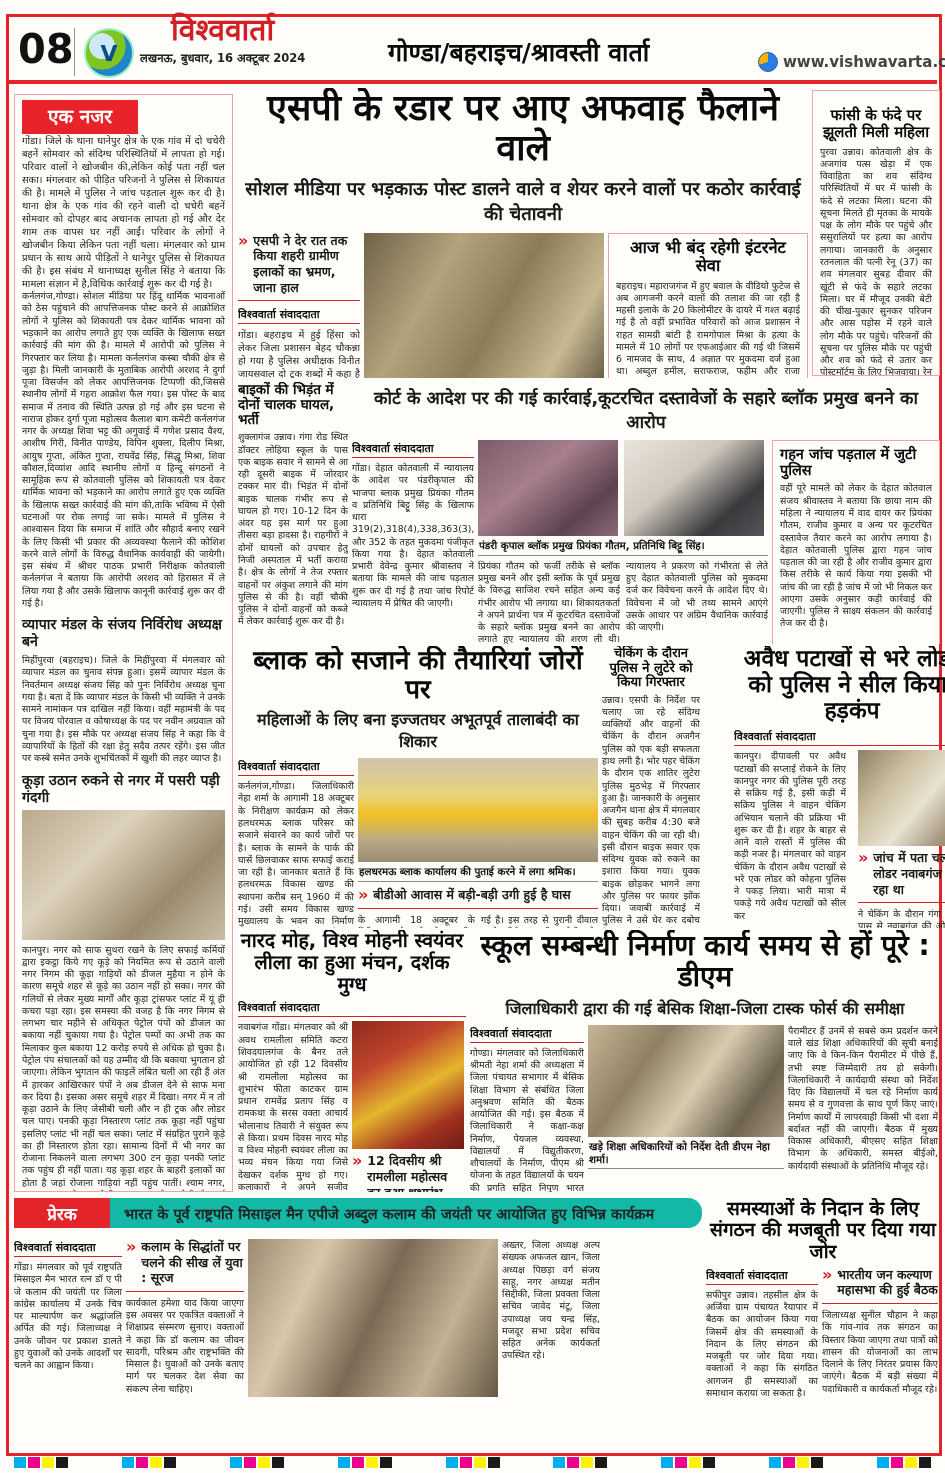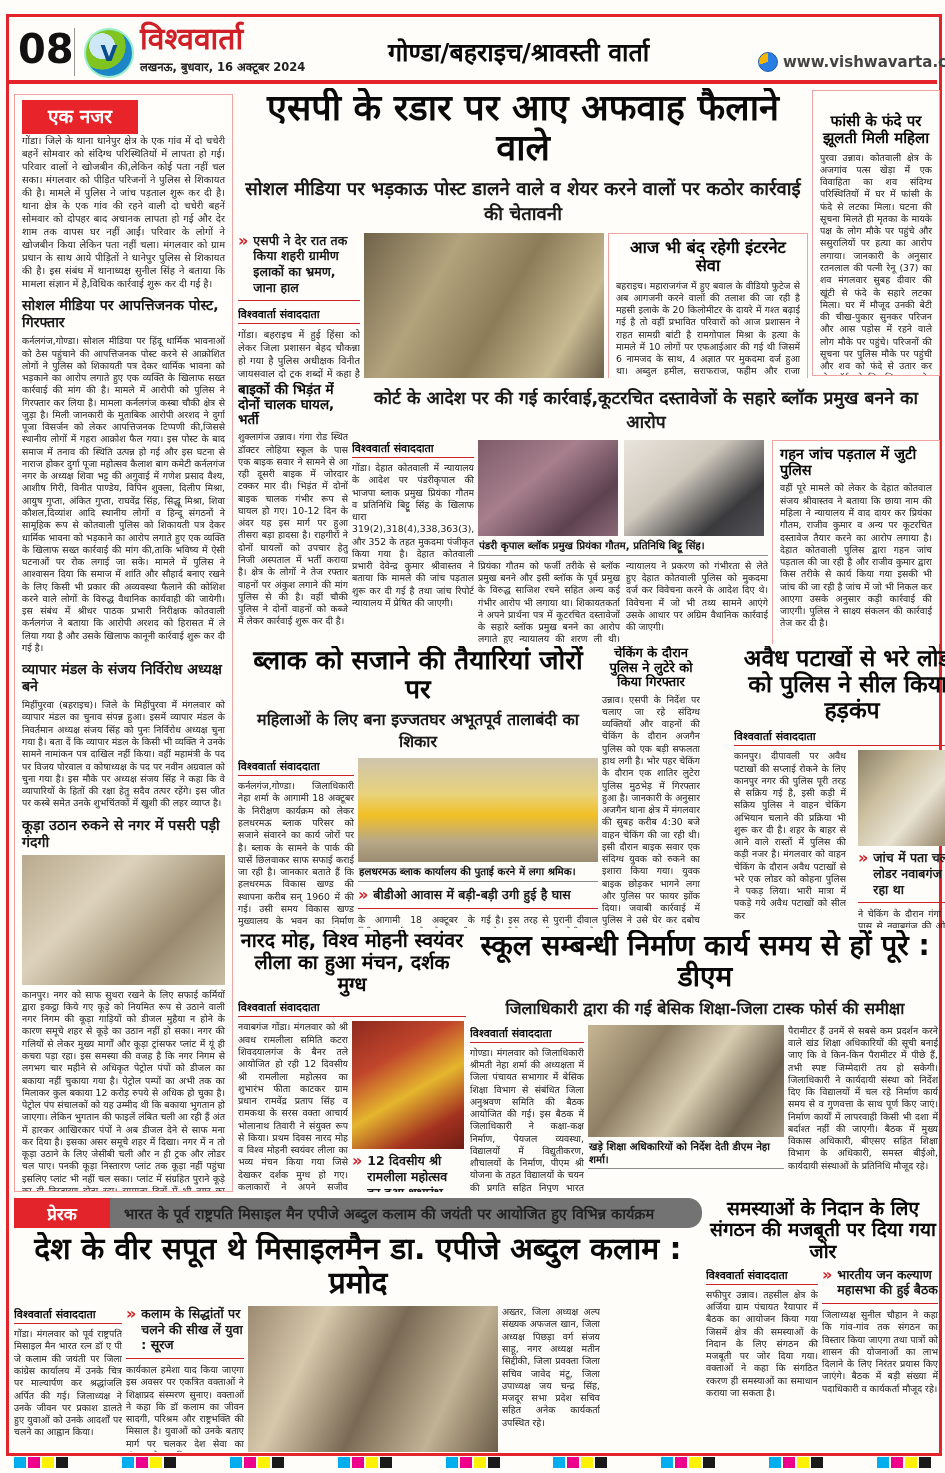--- a/index.html
+++ b/index.html
@@ -41,53 +41,52 @@
   .row{display:grid;gap:4px;}
   .cols2{column-count:2;column-gap:6px;}
   
   .najar-label{background:#e8232a;color:#fff;font-size:19px;font-weight:bold;
                padding:3px 26px 5px;display:inline-block;}
   .najar-hl{font-size:14.2px;font-weight:bold;margin:7px 0 4px;line-height:1.2;}
   
   .prerak-strip{display:flex;align-items:stretch;}
   .prerak-label{background:#e3242b;color:#fff;font-size:17px;font-weight:bold;
                 display:flex;align-items:center;justify-content:center;width:96px;}
-  .prerak-text{background:#737373;flex:1;display:flex;align-items:center;
+  .prerak-text{background:#14b8a6;flex:1;display:flex;align-items:center;
                font-size:14.5px;font-weight:bold;color:#222;padding:0 14px;border-radius:0 14px 14px 0;}
   
   .marks{display:flex;justify-content:space-between;align-items:center;}
   .pm-group{display:flex;gap:2px;}
   .pm-group span{width:12px;height:11px;display:inline-block;}
 </style>
 </head>
 <body>
 
 <div class="page">
   <div class="frame"></div>
 
   <div class="abs" style="left:18px;top:26px;"><span class="pageno">08</span></div>
   <div class="abs vdiv" style="left:74px;top:28px;height:48px;"></div>
   <div class="abs logo" style="left:84px;top:28px;">
       <span>V</span>
     </div>
-  <div class="abs" style="left:140px;top:24px;">
+  <div class="abs" style="left:140px;top:15px;text-align:center;">
     <div class="masthead">विश्ववार्ता</div>
     <div class="dateline">लखनऊ,  बुधवार, 16 अक्टूबर 2024</div>
   </div>
   <div class="abs section-title" style="left:388px;top:34px;">गोण्डा/बहराइच/श्रावस्ती वार्ता</div>
   <div class="abs website" style="left:758px;top:52px;">
     <span class="eicon"></span>
     <span>www.vishwavarta.com</span>
   </div>
   <div class="abs redrule" style="left:8px;top:80px;width:929px;height:4px;"></div>
 
   <div class="abs pinkbox ov" style="left:14px;top:94px;width:219px;height:1098px;padding:5px 7px;box-sizing:border-box;">
     <div class="najar-label">एक नजर</div>
     <div class="bt">गोंडा। जिले के थाना धानेपुर क्षेत्र के एक गांव में दो चचेरी बहनें सोमवार को संदिग्ध परिस्थितियों में लापता हो गई। परिवार वालों ने खोजबीन की,लेकिन कोई पता नहीं चल सका। मंगलवार को पीड़ित परिजनों ने पुलिस से शिकायत की है। मामले में पुलिस ने जांच पड़ताल शुरू कर दी है। थाना क्षेत्र के एक गांव की रहने वाली दो चचेरी बहनें सोमवार को दोपहर बाद अचानक लापता हो गई और देर शाम तक वापस घर नहीं आईं। परिवार के लोगों ने खोजबीन किया लेकिन पता नहीं चला। मंगलवार को ग्राम प्रधान के साथ आये पीड़ितों ने धानेपुर पुलिस से शिकायत की है। इस संबंध में थानाध्यक्ष सुनील सिंह ने बताया कि मामला संज्ञान में है,विधिक कार्रवाई शुरू कर दी गई है।</div>
-    <div class="najar-hl">सोशल मीडिया पर आपत्तिजनक पोस्ट, गिरफ्तार</div>
     <div class="bt-sm">कर्नलगंज,गोण्डा। सोशल मीडिया पर हिंदू धार्मिक भावनाओं को ठेस पहुंचाने की आपत्तिजनक पोस्ट करने से आक्रोशित लोगों ने पुलिस को शिकायती पत्र देकर धार्मिक भावना को भड़काने का आरोप लगाते हुए एक व्यक्ति के खिलाफ सख्त कार्रवाई की मांग की है। मामले में आरोपी को पुलिस ने गिरफ्तार कर लिया है। मामला कर्नलगंज कस्बा चौकी क्षेत्र से जुड़ा है। मिली जानकारी के मुताबिक आरोपी अरशद ने दुर्गा पूजा विसर्जन को लेकर आपत्तिजनक टिप्पणी की,जिससे स्थानीय लोगों में गहरा आक्रोश फैल गया। इस पोस्ट के बाद समाज में तनाव की स्थिति उत्पन्न हो गई और इस घटना से नाराज होकर दुर्गा पूजा महोत्सव कैलाश बाग कमेटी कर्नलगंज नगर के अध्यक्ष शिवा भट्ट की अगुवाई में गणेश प्रसाद वैश्य, आशीष गिरी, विनीत पाण्डेय, विपिन शुक्ला, दिलीप मिश्रा, आयुष गुप्ता, अंकित गुप्ता, राघवेंद्र सिंह, सिद्धू मिश्रा, शिवा कौशल,दिव्यांश आदि स्थानीय लोगों व हिन्दू संगठनों ने सामूहिक रूप से कोतवाली पुलिस को शिकायती पत्र देकर धार्मिक भावना को भड़काने का आरोप लगाते हुए एक व्यक्ति के खिलाफ सख्त कार्रवाई की मांग की,ताकि भविष्य में ऐसी घटनाओं पर रोक लगाई जा सके। मामले में पुलिस ने आश्वासन दिया कि समाज में शांति और सौहार्द बनाए रखने के लिए किसी भी प्रकार की अव्यवस्था फैलाने की कोशिश करने वाले लोगों के विरुद्ध वैधानिक कार्यवाही की जायेगी। इस संबंध में श्रीधर पाठक प्रभारी निरीक्षक कोतवाली कर्नलगंज ने बताया कि आरोपी अरशद को हिरासत में ले लिया गया है और उसके खिलाफ कानूनी कार्रवाई शुरू कर दी गई है।</div>
     <div class="najar-hl">व्यापार मंडल के संजय निर्विरोध अध्यक्ष बने</div>
     <div class="bt-sm">मिहींपुरवा (बहराइच)। जिले के मिहींपुरवा में मंगलवार को व्यापार मंडल का चुनाव संपन्न हुआ। इसमें व्यापार मंडल के निवर्तमान अध्यक्ष संजय सिंह को पुनः निर्विरोध अध्यक्ष चुना गया है। बता दें कि व्यापार मंडल के किसी भी व्यक्ति ने उनके सामने नामांकन पत्र दाखिल नहीं किया। वहीं महामंत्री के पद पर विजय पोरवाल व कोषाध्यक्ष के पद पर नवीन अग्रवाल को चुना गया है। इस मौके पर अध्यक्ष संजय सिंह ने कहा कि वे व्यापारियों के हितों की रक्षा हेतु सदैव तत्पर रहेंगे। इस जीत पर कस्बे समेत उनके शुभचिंतकों में खुशी की लहर व्याप्त है।</div>
     <div class="najar-hl">कूड़ा उठान रुकने से नगर में पसरी पड़ी गंदगी</div>
     <div class="photo" style="height:130px;background:linear-gradient(135deg,#b9aa8e 0%,#ddd2bc 35%,#9a8a6e 70%,#c9bfa6 100%);margin:2px 0 4px;"></div>
     <div class="bt-sm">कानपुर। नगर को साफ सुथरा रखने के लिए सफाई कर्मियों द्वारा इकट्ठा किये गए कूड़े को नियमित रूप से उठाने वाली नगर निगम की कूड़ा गाड़ियों को डीजल मुहैया न होने के कारण समूचे शहर से कूड़े का उठान नहीं हो सका। नगर की गलियों से लेकर मुख्य मार्गों और कूड़ा ट्रांसफर प्लांट में यूं ही कचरा पड़ा रहा। इस समस्या की वजह है कि नगर निगम से लगभग चार महीने से अधिकृत पेट्रोल पंपों को डीजल का बकाया नहीं चुकाया गया है। पेट्रोल पम्पों का अभी तक का मिलाकर कुल बकाया 12 करोड़ रुपये से अधिक हो चुका है। पेट्रोल पंप संचालकों को यह उम्मीद थी कि बकाया भुगतान हो जाएगा। लेकिन भुगतान की फाइलें लंबित चली आ रही हैं अंत में हारकर आखिरकार पंपों ने अब डीजल देने से साफ मना कर दिया है। इसका असर समूचे शहर में दिखा। नगर में न तो कूड़ा उठाने के लिए जेसीबी चली और न ही ट्रक और लोडर चल पाए। पनकी कूड़ा निस्तारण प्लांट तक कूड़ा नहीं पहुंचा इसलिए प्लांट भी नहीं चल सका। प्लांट में संग्रहित पुराने कूड़े का ही निस्तारण होता रहा। सामान्य दिनों में भी नगर का रोजाना निकलने वाला लगभग 300 टन कूड़ा पनकी प्लांट तक पहुंच ही नहीं पाता। यह कूड़ा शहर के बाहरी इलाकों का होता है जहां रोजाना गाड़ियां नहीं पहुंच पातीं। श्याम नगर, उस्मानपुर, खाड़ेपुर, दहेली सुजानपुर और चकेरी के कई इलाके इसमें शामिल हैं। डीजल की कमी के चलते कूड़े का उठान न हुआ तो प्लांट पर रोजाना बोझ बढ़ता जाएगा।</div>
     
     
   </div>
 
@@ -110,21 +109,21 @@
       <div class="ov">
         <div class="pinkbox" style="padding:5px 7px;">
           <div class="hl center" style="font-size:16.5px;margin-bottom:4px;">आज भी बंद रहेगी इंटरनेट सेवा</div>
           <div class="bt-sm ov" style="max-height:160px;">बहराइच। महाराजगंज में हुए बवाल के वीडियो फुटेज से अब आगजनी करने वालों की तलाश की जा रही है महसी इलाके के 20 किलोमीटर के दायरे में गश्त बढ़ाई गई है तो वहीं प्रभावित परिवारों को आज प्रशासन ने राहत सामग्री बांटी है रामगोपाल मिश्रा के हत्या के मामले में 10 लोगों पर एफआईआर की गई थी जिसमें 6 नामजद के साथ, 4 अज्ञात पर मुकदमा दर्ज हुआ था। अब्दुल हमील, सराफराज, फहीम और राजा ननकऊ का नाम के आरोपी शामिल है। एसटीएफ टीम बहराइच के हिंसाग्रस्त इलाकों में पेट्रोलिंग कर रही है आपको बता दें कि 13 अक्टूबर को मूर्ति विसर्जन के दौरान हुए बवाल को लेकर प्रशासन की तरफ से कड़ा रुख अपनाते हुए भारी पुलिस बल तैनात कर दिया है वहीं उपद्रव फैलाने वाले 26 लोगों को पुलिस के द्वारा बहराइच के जिला अस्पताल में मेडिकल करा कर जिला कारागार के लिए भेज दिया गया है।</div>
         </div>
 
       </div>
     </div>
   </div>
 
-  <div class="abs pinkbox ov" style="left:812px;top:90px;width:128px;height:286px;padding:22px 7px;box-sizing:border-box;">
+  <div class="abs pinkbox ov" style="left:812px;top:90px;width:128px;height:286px;padding:16px 7px;box-sizing:border-box;">
     <div class="hl center" style="font-size:15px;margin-bottom:5px;">फांसी के फंदे पर झूलती मिली महिला</div>
     <div class="bt-sm">पुरवा उन्नाव। कोतवाली क्षेत्र के अजगांव पत्स खेड़ा में एक विवाहिता का शव संदिग्ध परिस्थितियों में घर में फांसी के फंदे से लटका मिला। घटना की सूचना मिलते ही मृतका के मायके पक्ष के लोग मौके पर पहुंचे और ससुरालियों पर हत्या का आरोप लगाया। जानकारी के अनुसार रतनलाल की पत्नी रेनू (37) का शव मंगलवार सुबह दीवार की खूंटी से फंदे के सहारे लटका मिला। घर में मौजूद उनकी बेटी की चीख-पुकार सुनकर परिजन और आस पड़ोस में रहने वाले लोग मौके पर पहुंचे। परिजनों की सूचना पर पुलिस मौके पर पहुंची और शव को फंदे से उतार कर पोस्टमॉर्टम के लिए भिजवाया। रेनू के मायके वाले हत्या का आरोप लगा रहे हैं। निरीक्षक राकेश गुप्ता ने कहा कि पोस्टमॉर्टम रिपोर्ट आने के बाद मौत के कारण स्पष्ट हो सकेंगे।</div>
   </div>
 
   <div class="abs ov" style="left:238px;top:382px;width:110px;height:262px;">
     <div class="hl" style="font-size:13.5px;margin-bottom:4px;">बाइकों की भिड़ंत में दोनों चालक घायल, भर्ती</div>
     <div class="bt-sm">शुक्लागंज उन्नाव। गंगा रोड स्थित डॉक्टर लोहिया स्कूल के पास एक बाइक सवार ने सामने से आ रही दूसरी बाइक में जोरदार टक्कर मार दी। भिड़ंत में दोनों बाइक चालक गंभीर रूप से घायल हो गए। 10-12 दिन के अंदर यह इस मार्ग पर हुआ तीसरा बड़ा हादसा है। राहगीरों ने दोनों घायलों को उपचार हेतु निजी अस्पताल में भर्ती कराया है। क्षेत्र के लोगों ने तेज रफ्तार वाहनों पर अंकुश लगाने की मांग पुलिस से की है। वहीं चौकी पुलिस ने दोनों वाहनों को कब्जे में लेकर कार्रवाई शुरू कर दी है।</div>
   </div>
 
   <div class="abs ov" style="left:352px;top:380px;width:588px;height:264px;">
@@ -226,21 +225,20 @@
       </div>
     </div>
   </div>
 
   <div class="abs prerak-strip" style="left:14px;top:1198px;width:688px;height:30px;">
     <div class="prerak-label">प्रेरक</div>
     <div class="prerak-text">भारत के पूर्व राष्ट्रपति मिसाइल मैन एपीजे अब्दुल कलाम की जयंती पर आयोजित हुए विभिन्न कार्यक्रम</div>
   </div>
 
   <div class="abs ov" style="left:14px;top:1232px;width:688px;height:220px;">
-    <div class="hl center" style="font-size:30px;">देश के वीर सपूत थे मिसाइलमैन डा. एपीजे अब्दुल कलाम : प्रमोद</div>
     <div class="row" style="grid-template-columns:108px 118px 250px 98px 98px;margin-top:7px;">
       <div class="ov">
         <div class="byline">विश्ववार्ता संवाददाता</div>
         <div class="bt-sm">गोंडा। मंगलवार को पूर्व राष्ट्रपति मिसाइल मैन भारत रत्न डॉ ए पी जे कलाम की जयंती पर जिला कांग्रेस कार्यालय में उनके चित्र पर माल्यार्पण कर श्रद्धांजलि अर्पित की गई। जिलाध्यक्ष ने उनके जीवन पर प्रकाश डालते हुए युवाओं को उनके आदर्शों पर चलने का आह्वान किया।</div>
       </div>
       <div class="ov">
         <div class="kicker">
             <span class="arr">»</span>
             <span>कलाम के सिद्धांतों पर चलने की सीख लें युवा : सूरज</span>
           </div>
@@ -251,21 +249,21 @@
         <div class="bt-sm">अख्तर, जिला अध्यक्ष अल्प संख्यक अफजल खान, जिला अध्यक्ष पिछड़ा वर्ग संजय साहू, नगर अध्यक्ष मतीन सिद्दीकी, जिला प्रवक्ता जिला सचिव जावेद मंटू, जिला उपाध्यक्ष जय चन्द्र सिंह, मजदूर सभा प्रदेश सचिव सहित अनेक कार्यकर्ता उपस्थित रहे।</div>
       </div>
     </div>
   </div>
 
   <div class="abs ov" style="left:706px;top:1198px;width:234px;height:254px;">
     <div class="hl center" style="font-size:19px;">समस्याओं के निदान के लिए संगठन की मजबूती पर दिया गया जोर</div>
     <div class="row" style="grid-template-columns:112px 116px;margin-top:5px;">
       <div class="ov">
         <div class="byline">विश्ववार्ता संवाददाता</div>
-        <div class="bt-sm">सफीपुर उन्नाव। तहसील क्षेत्र के अर्जिया ग्राम पंचायत रैयापार में बैठक का आयोजन किया गया जिसमें क्षेत्र की समस्याओं के निदान के लिए संगठन की मजबूती पर जोर दिया गया। वक्ताओं ने कहा कि संगठित रकरण ही समस्याओं का समाधान कराया जा सकता है।</div>
+        <div class="bt-sm">सफीपुर उन्नाव। तहसील क्षेत्र के अर्जिया ग्राम पंचायत रैयापार में बैठक का आयोजन किया गया जिसमें क्षेत्र की समस्याओं के निदान के लिए संगठन की मजबूती पर जोर दिया गया। वक्ताओं ने कहा कि संगठित आगजन ही समस्याओं का समाधान कराया जा सकता है।</div>
       </div>
       <div class="ov">
         <div class="kicker">
             <span class="arr">»</span>
             <span>भारतीय जन कल्याण महासभा की हुई बैठक</span>
           </div>
         <div class="bt-sm">जिलाध्यक्ष सुनील चौहान ने कहा कि गांव-गांव तक संगठन का विस्तार किया जाएगा तथा पात्रों को शासन की योजनाओं का लाभ दिलाने के लिए निरंतर प्रयास किए जाएंगे। बैठक में बड़ी संख्या में पदाधिकारी व कार्यकर्ता मौजूद रहे।</div>
       </div>
     </div>
   </div>

